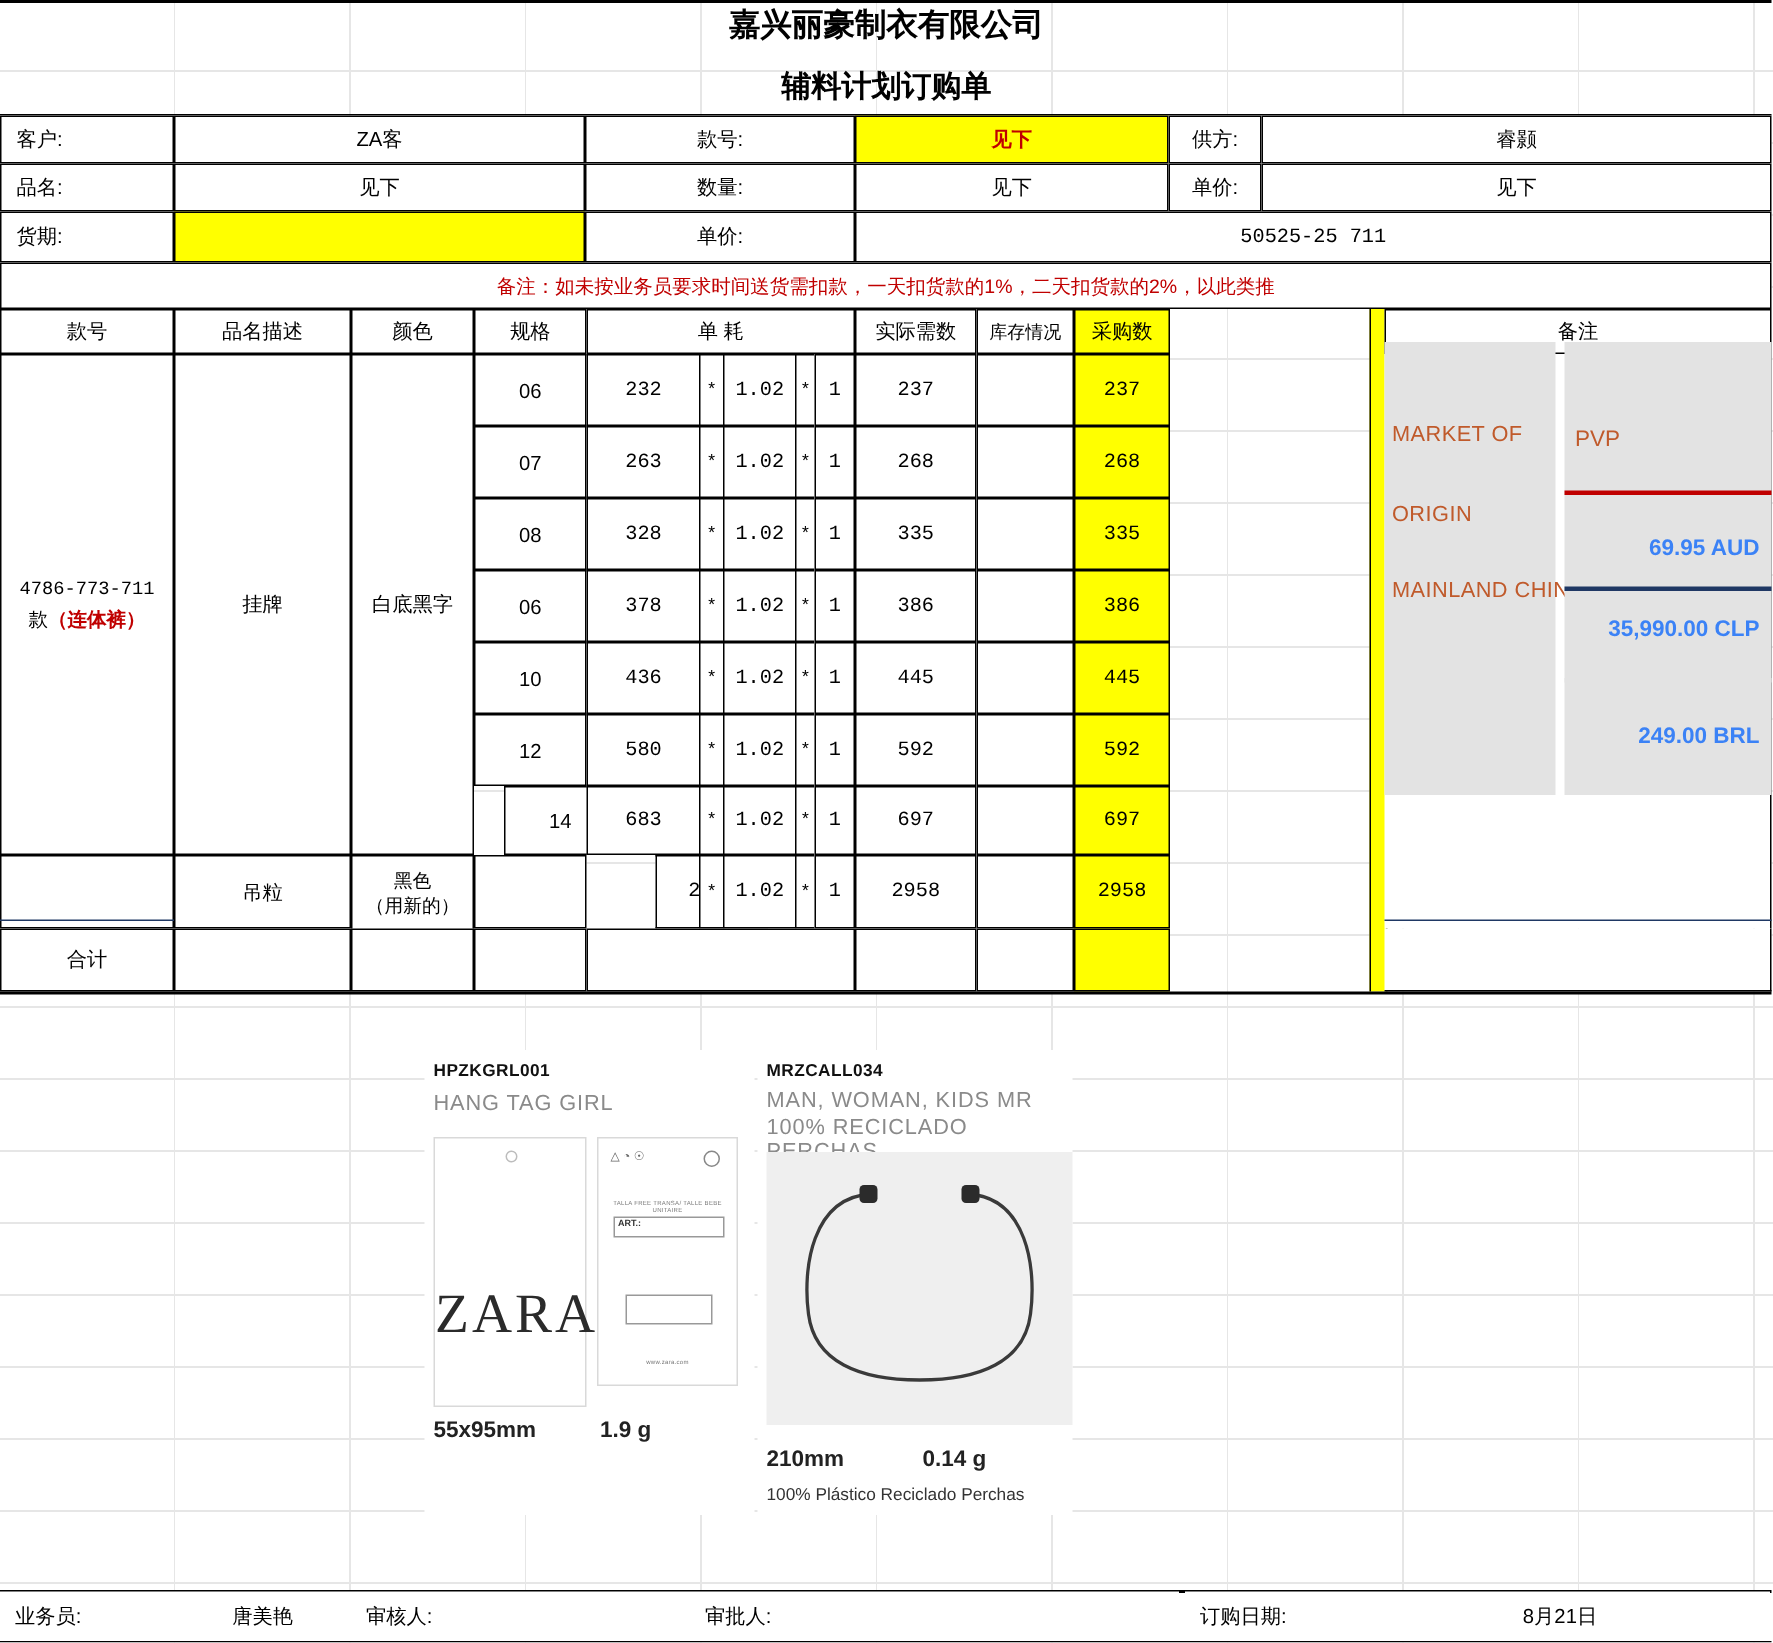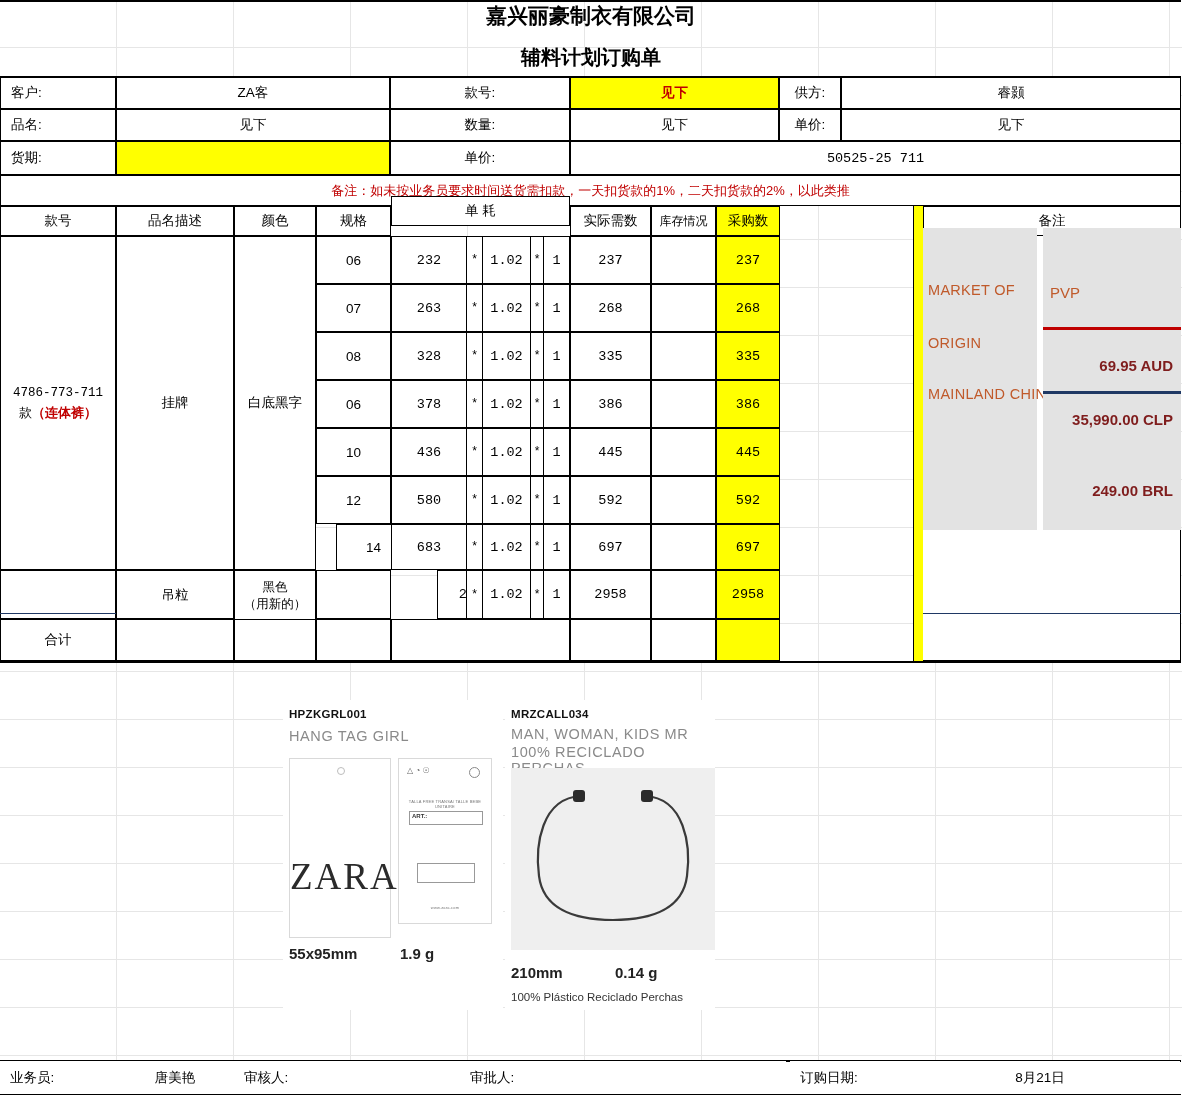--- a/index.html
+++ b/index.html
@@ -47,21 +47,21 @@
         font-size:37px;letter-spacing:2px;color:#2b2b2b;}
   .hole{position:absolute;width:6px;height:6px;border:1px solid #bdbdbd;border-radius:50%;}
   .tagback{position:absolute;background:#fff;border:1px solid #d9d9d9;}
   .tinytxt{position:absolute;font-size:4px;color:#777;letter-spacing:.2px;text-align:center;width:100%;left:0;}
   .boxline{position:absolute;border:1px solid #999;}
 
   
   .grey{position:absolute;background:#e3e3e3;}
   .mo{position:absolute;color:#c05a2b;font-size:14.5px;letter-spacing:.3px;}
   .pvp{position:absolute;color:#c05a2b;font-size:15px;}
-  .price{position:absolute;font-size:15px;font-weight:bold;color:#7f1d1d;text-align:right;}
+  .price{position:absolute;font-size:15px;font-weight:bold;color:#3b82f6;text-align:right;}
   .bar{position:absolute;height:3px;}
 
   .thick-bottom{position:absolute;border-top:2px solid #000;}
   .blueline{position:absolute;border-top:1px solid #1f3864;}
 </style>
 </head>
 <body>
 
 <div class="sheet">
   <div class="gridbg"></div>
@@ -91,21 +91,21 @@
     <div class="c yellow" style="left:116px;top:141px;width:274px;height:34px;"></div>
     <div class="c" style="left:390px;top:141px;width:180px;height:34px;">单价:</div>
     <div class="c mono" style="left:570px;top:141px;width:611px;height:34px;">50525-25 711</div>
 
     <div class="c note" style="left:0;top:175px;width:1181px;height:31px;">备注：如未按业务员要求时间送货需扣款，一天扣货款的1%，二天扣货款的2%，以此类推</div>
 
     <div class="c" style="left:0;top:206px;width:116px;height:30px;">款号</div>
     <div class="c" style="left:116px;top:206px;width:118px;height:30px;">品名描述</div>
     <div class="c" style="left:234px;top:206px;width:82px;height:30px;">颜色</div>
     <div class="c" style="left:316px;top:206px;width:75px;height:30px;">规格</div>
-    <div class="c" style="left:391px;top:196px;width:179px;height:30px;">单  耗</div>
+    <div class="c" style="left:391px;top:206px;width:179px;height:30px;">单  耗</div>
     <div class="c" style="left:570px;top:206px;width:81px;height:30px;">实际需数</div>
     <div class="c small" style="left:651px;top:206px;width:65px;height:30px;">库存情况</div>
     <div class="c yellow" style="left:716px;top:206px;width:64px;height:30px;">采购数</div>
     <div class="vert-yellow" style="left:913px;top:206px;width:10px;height:455px;"></div>
     <div class="c" style="left:923px;top:206px;width:258px;height:30px;">备注</div>
 
     <div class="c" style="left:0;top:236px;width:116px;height:334px;flex-direction:column;line-height:1.5;">
       <span class="mono" style="font-size:12.5px;">4786-773-711</span>
       <span style="font-size:13px;">
         <span>款</span><span class="red">（连体裤）</span>

